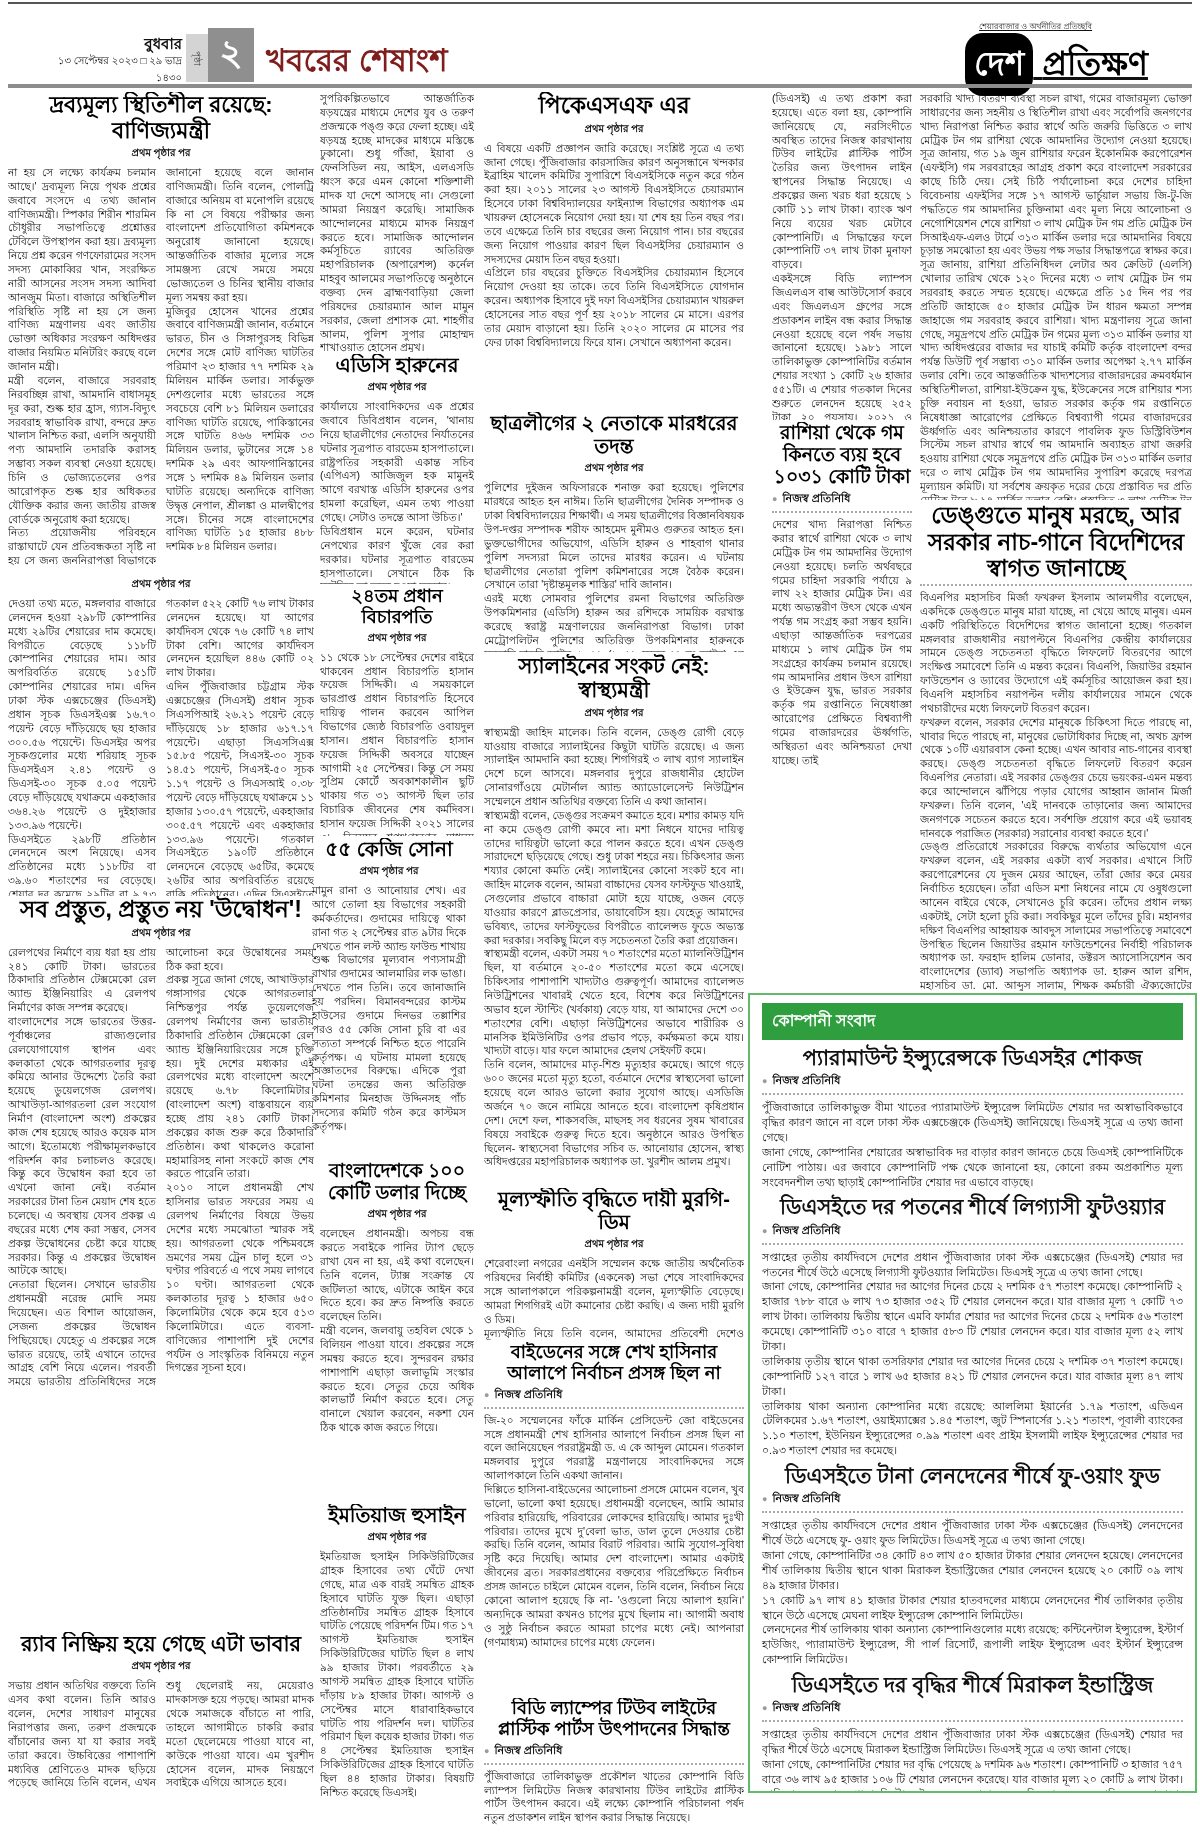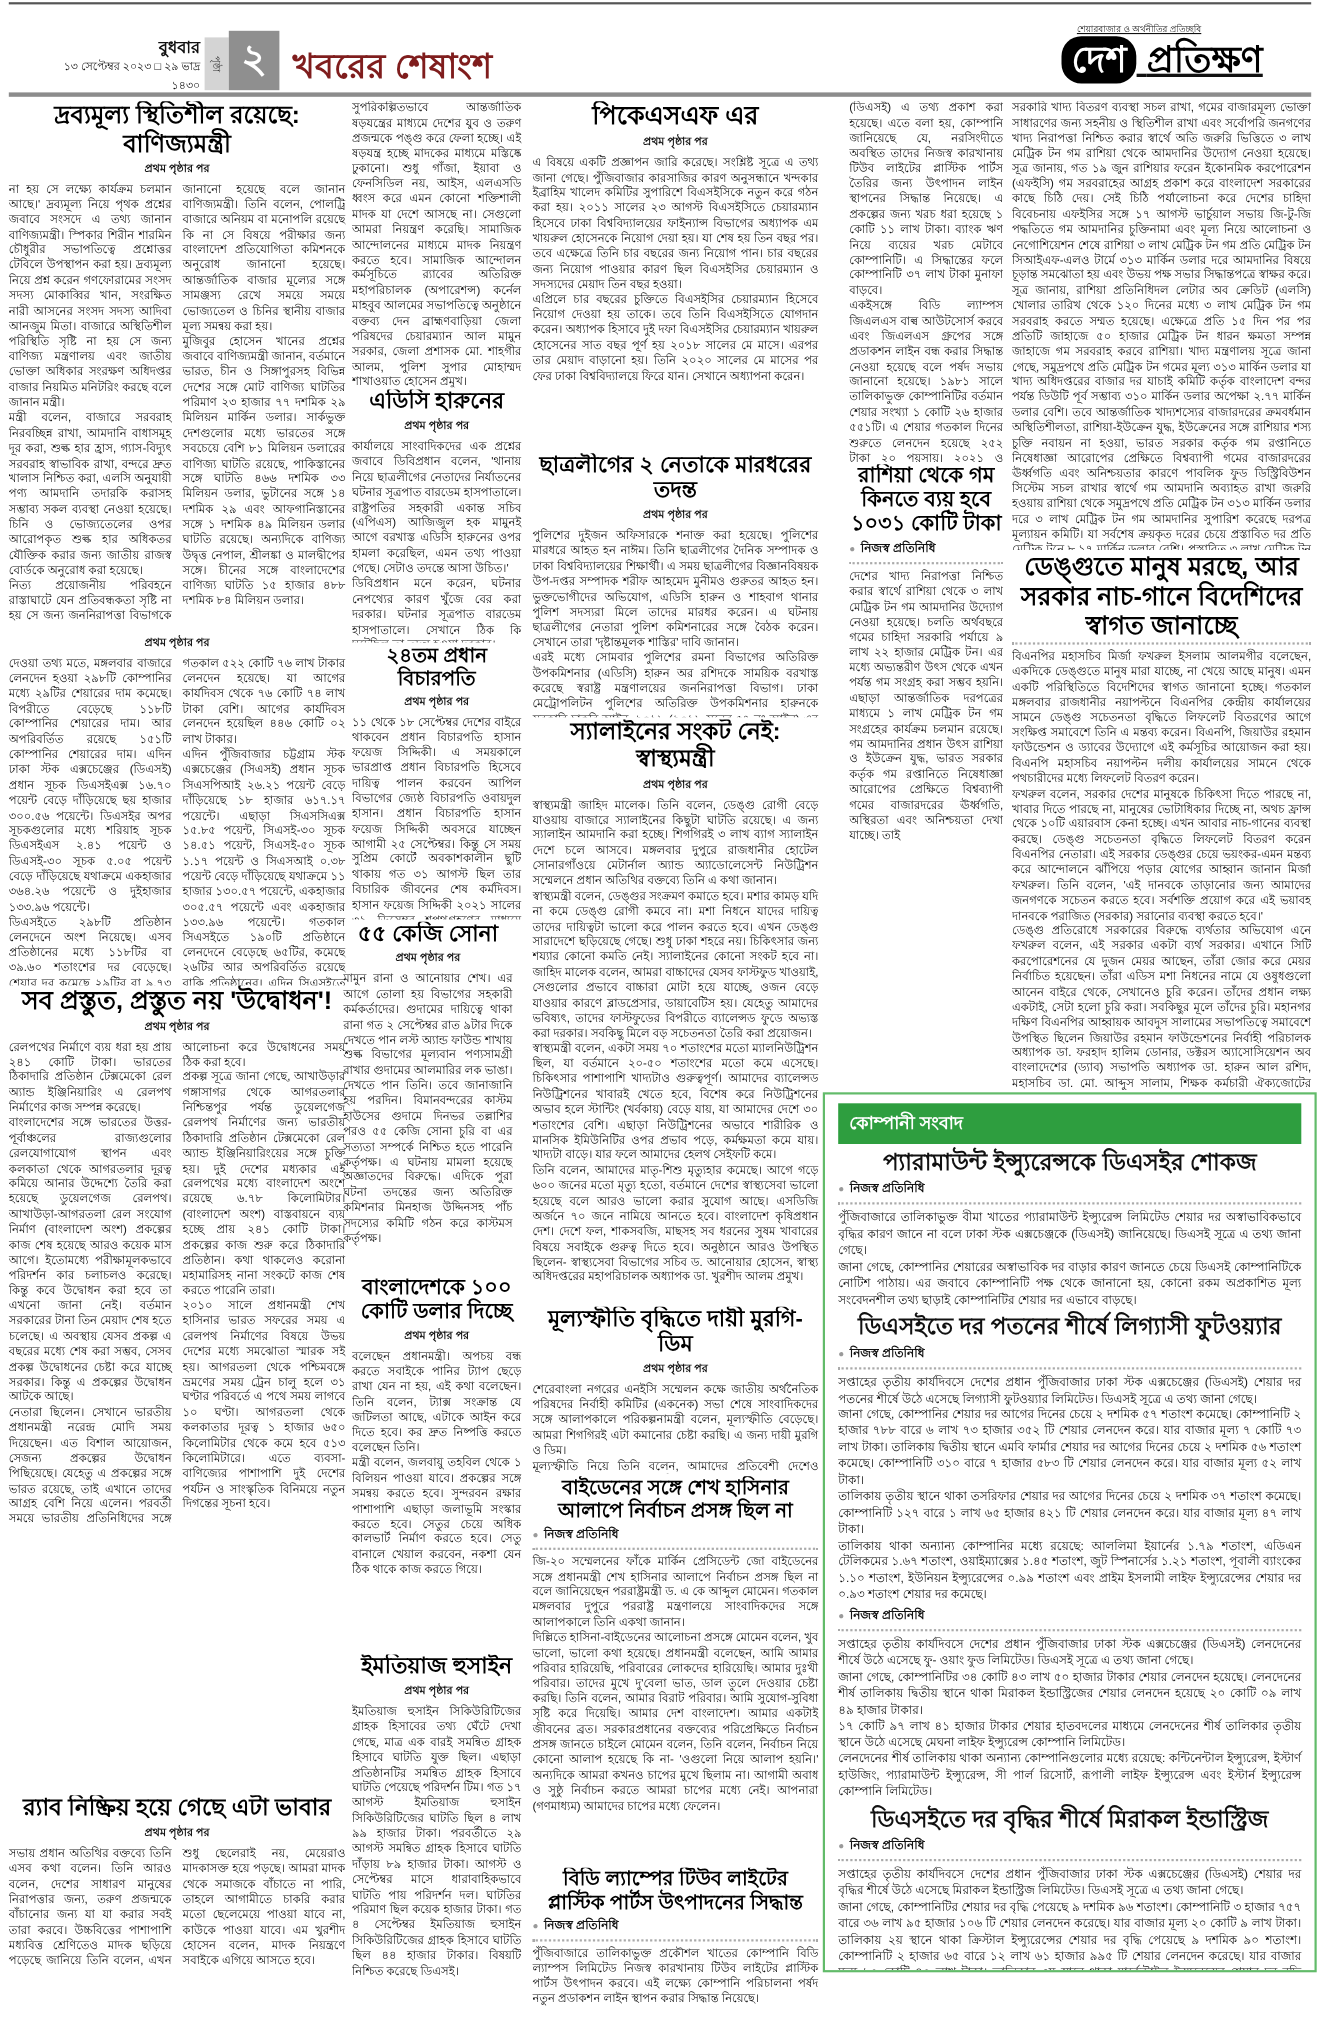--- a/index.html
+++ b/index.html
@@ -22,21 +22,21 @@
   .hdr-dt{font-size:10px;}
   .pglabel{position:absolute;left:186px;top:34px;width:22px;height:48px;background:#d4d4d4;
            display:flex;align-items:center;justify-content:center;}
   .pglabel span{writing-mode:vertical-rl;font-size:9px;color:#333;}
   .pgnum{position:absolute;left:208px;top:28px;width:46px;height:54px;background:#8f8f8f;
          color:#fff;font-size:36px;font-weight:800;display:flex;align-items:center;justify-content:center;}
   .section-title{position:absolute;left:266px;top:36px;font-size:31px;font-weight:800;color:#7f1d1d;}
   .logo{position:absolute;right:5px;top:20px;text-align:left;width:230px;text-decoration:underline;}
   .logo-tag{font-size:8px;color:#222;margin-left:14px;}
   .logo-line{font-size:33px;font-weight:800;color:#000;line-height:1.05;}
-  .logo-mark{display:inline-block;background:#000;color:#fff;border-radius:18px;padding:4px 9px;}
+  .logo-mark{display:inline-block;background:#000;color:#fff;border-radius:18px;padding:14px 9px;}
   
   .cobox{position:absolute;left:748px;top:993px;width:449px;height:800px;border:2px solid #62bb6a;
          box-sizing:border-box;padding:8px 12px;overflow:hidden;background:#fff;}
   .cobar{background:#2e9e3f;color:#fff;font-size:16px;font-weight:bold;padding:5px 10px;margin-bottom:6px;}
   .cobody{font-size:10.8px;line-height:1.38;text-align:justify;white-space:pre-line;}
   .cohl{font-weight:800;text-align:center;font-size:21px;line-height:1.15;margin:6px 0 2px 0;}
 </style>
 </head>
 <body>
 
@@ -212,20 +212,21 @@
 জানা গেছে, কোম্পানির শেয়ারের অস্বাভাবিক দর বাড়ার কারণ জানতে চেয়ে ডিএসই কোম্পানিটিকে নোটিশ পাঠায়। এর জবাবে কোম্পানিটি পক্ষ থেকে জানানো হয়, কোনো রকম অপ্রকাশিত মূল্য সংবেদনশীল তথ্য ছাড়াই কোম্পানিটির শেয়ার দর এভাবে বাড়ছে।</div>
 
     <h3 class="cohl">ডিএসইতে দর পতনের শীর্ষে লিগ্যাসী ফুটওয়্যার</h3>
     <div class="rep"><span class="bullet">●</span><span>নিজস্ব প্রতিনিধি</span></div>
     <div class="dots"></div>
     <div class="cobody">সপ্তাহের তৃতীয় কার্যদিবসে দেশের প্রধান পুঁজিবাজার ঢাকা স্টক এক্সচেঞ্জের (ডিএসই) শেয়ার দর পতনের শীর্ষে উঠে এসেছে লিগ্যাসী ফুটওয়্যার লিমিটেড। ডিএসই সূত্রে এ তথ্য জানা গেছে।
 জানা গেছে, কোম্পানির শেয়ার দর আগের দিনের চেয়ে ২ দশমিক ৫৭ শতাংশ কমেছে। কোম্পানিটি ২ হাজার ৭৮৮ বারে ৬ লাখ ৭৩ হাজার ৩৫২ টি শেয়ার লেনদেন করে। যার বাজার মূল্য ৭ কোটি ৭৩ লাখ টাকা। তালিকায় দ্বিতীয় স্থানে এমবি ফার্মার শেয়ার দর আগের দিনের চেয়ে ২ দশমিক ৫৬ শতাংশ কমেছে। কোম্পানিটি ৩১০ বারে ৭ হাজার ৫৮৩ টি শেয়ার লেনদেন করে। যার বাজার মূল্য ৫২ লাখ টাকা।
 তালিকায় তৃতীয় স্থানে থাকা তসরিফার শেয়ার দর আগের দিনের চেয়ে ২ দশমিক ৩৭ শতাংশ কমেছে। কোম্পানিটি ১২৭ বারে ১ লাখ ৬৫ হাজার ৪২১ টি শেয়ার লেনদেন করে। যার বাজার মূল্য ৪৭ লাখ টাকা।
 তালিকায় থাকা অন্যান্য কোম্পানির মধ্যে রয়েছে: আললিমা ইয়ার্নের ১.৭৯ শতাংশ, এডিএন টেলিকমের ১.৬৭ শতাংশ, ওয়াইম্যাক্সের ১.৪৫ শতাংশ, জুট স্পিনার্সের ১.২১ শতাংশ, পূবালী ব্যাংকের ১.১০ শতাংশ, ইউনিয়ন ইন্স্যুরেন্সের ০.৯৯ শতাংশ এবং প্রাইম ইসলামী লাইফ ইন্স্যুরেন্সের শেয়ার দর ০.৯৩ শতাংশ শেয়ার দর কমেছে।</div>
 
+    <h3 class="cohl">ডিএসইতে টানা লেনদেনের শীর্ষে ফু-ওয়াং ফুড</h3>
     <div class="rep"><span class="bullet">●</span><span>নিজস্ব প্রতিনিধি</span></div>
     <div class="dots"></div>
     <div class="cobody">সপ্তাহের তৃতীয় কার্যদিবসে দেশের প্রধান পুঁজিবাজার ঢাকা স্টক এক্সচেঞ্জের (ডিএসই) লেনদেনের শীর্ষে উঠে এসেছে ফু- ওয়াং ফুড লিমিটেড। ডিএসই সূত্রে এ তথ্য জানা গেছে।
 জানা গেছে, কোম্পানিটির ৩৪ কোটি ৪৩ লাখ ৫০ হাজার টাকার শেয়ার লেনদেন হয়েছে। লেনদেনের শীর্ষ তালিকায় দ্বিতীয় স্থানে থাকা মিরাকল ইন্ডাস্ট্রিজের শেয়ার লেনদেন হয়েছে ২০ কোটি ০৯ লাখ ৪৯ হাজার টাকার।
 ১৭ কোটি ৯৭ লাখ ৪১ হাজার টাকার শেয়ার হাতবদলের মাধ্যমে লেনদেনের শীর্ষ তালিকার তৃতীয় স্থানে উঠে এসেছে মেঘনা লাইফ ইন্স্যুরেন্স কোম্পানি লিমিটেড।
 লেনদেনের শীর্ষ তালিকায় থাকা অন্যান্য কোম্পানিগুলোর মধ্যে রয়েছে: কন্টিনেন্টাল ইন্স্যুরেন্স, ইস্টার্ণ হাউজিং, প্যারামাউন্ট ইন্স্যুরেন্স, সী পার্ল রিসোর্ট, রূপালী লাইফ ইন্স্যুরেন্স এবং ইস্টার্ন ইন্স্যুরেন্স কোম্পানি লিমিটেড।</div>
 
     <h3 class="cohl">ডিএসইতে দর বৃদ্ধির শীর্ষে মিরাকল ইন্ডাস্ট্রিজ</h3>
     <div class="rep"><span class="bullet">●</span><span>নিজস্ব প্রতিনিধি</span></div>
     <div class="dots"></div>

